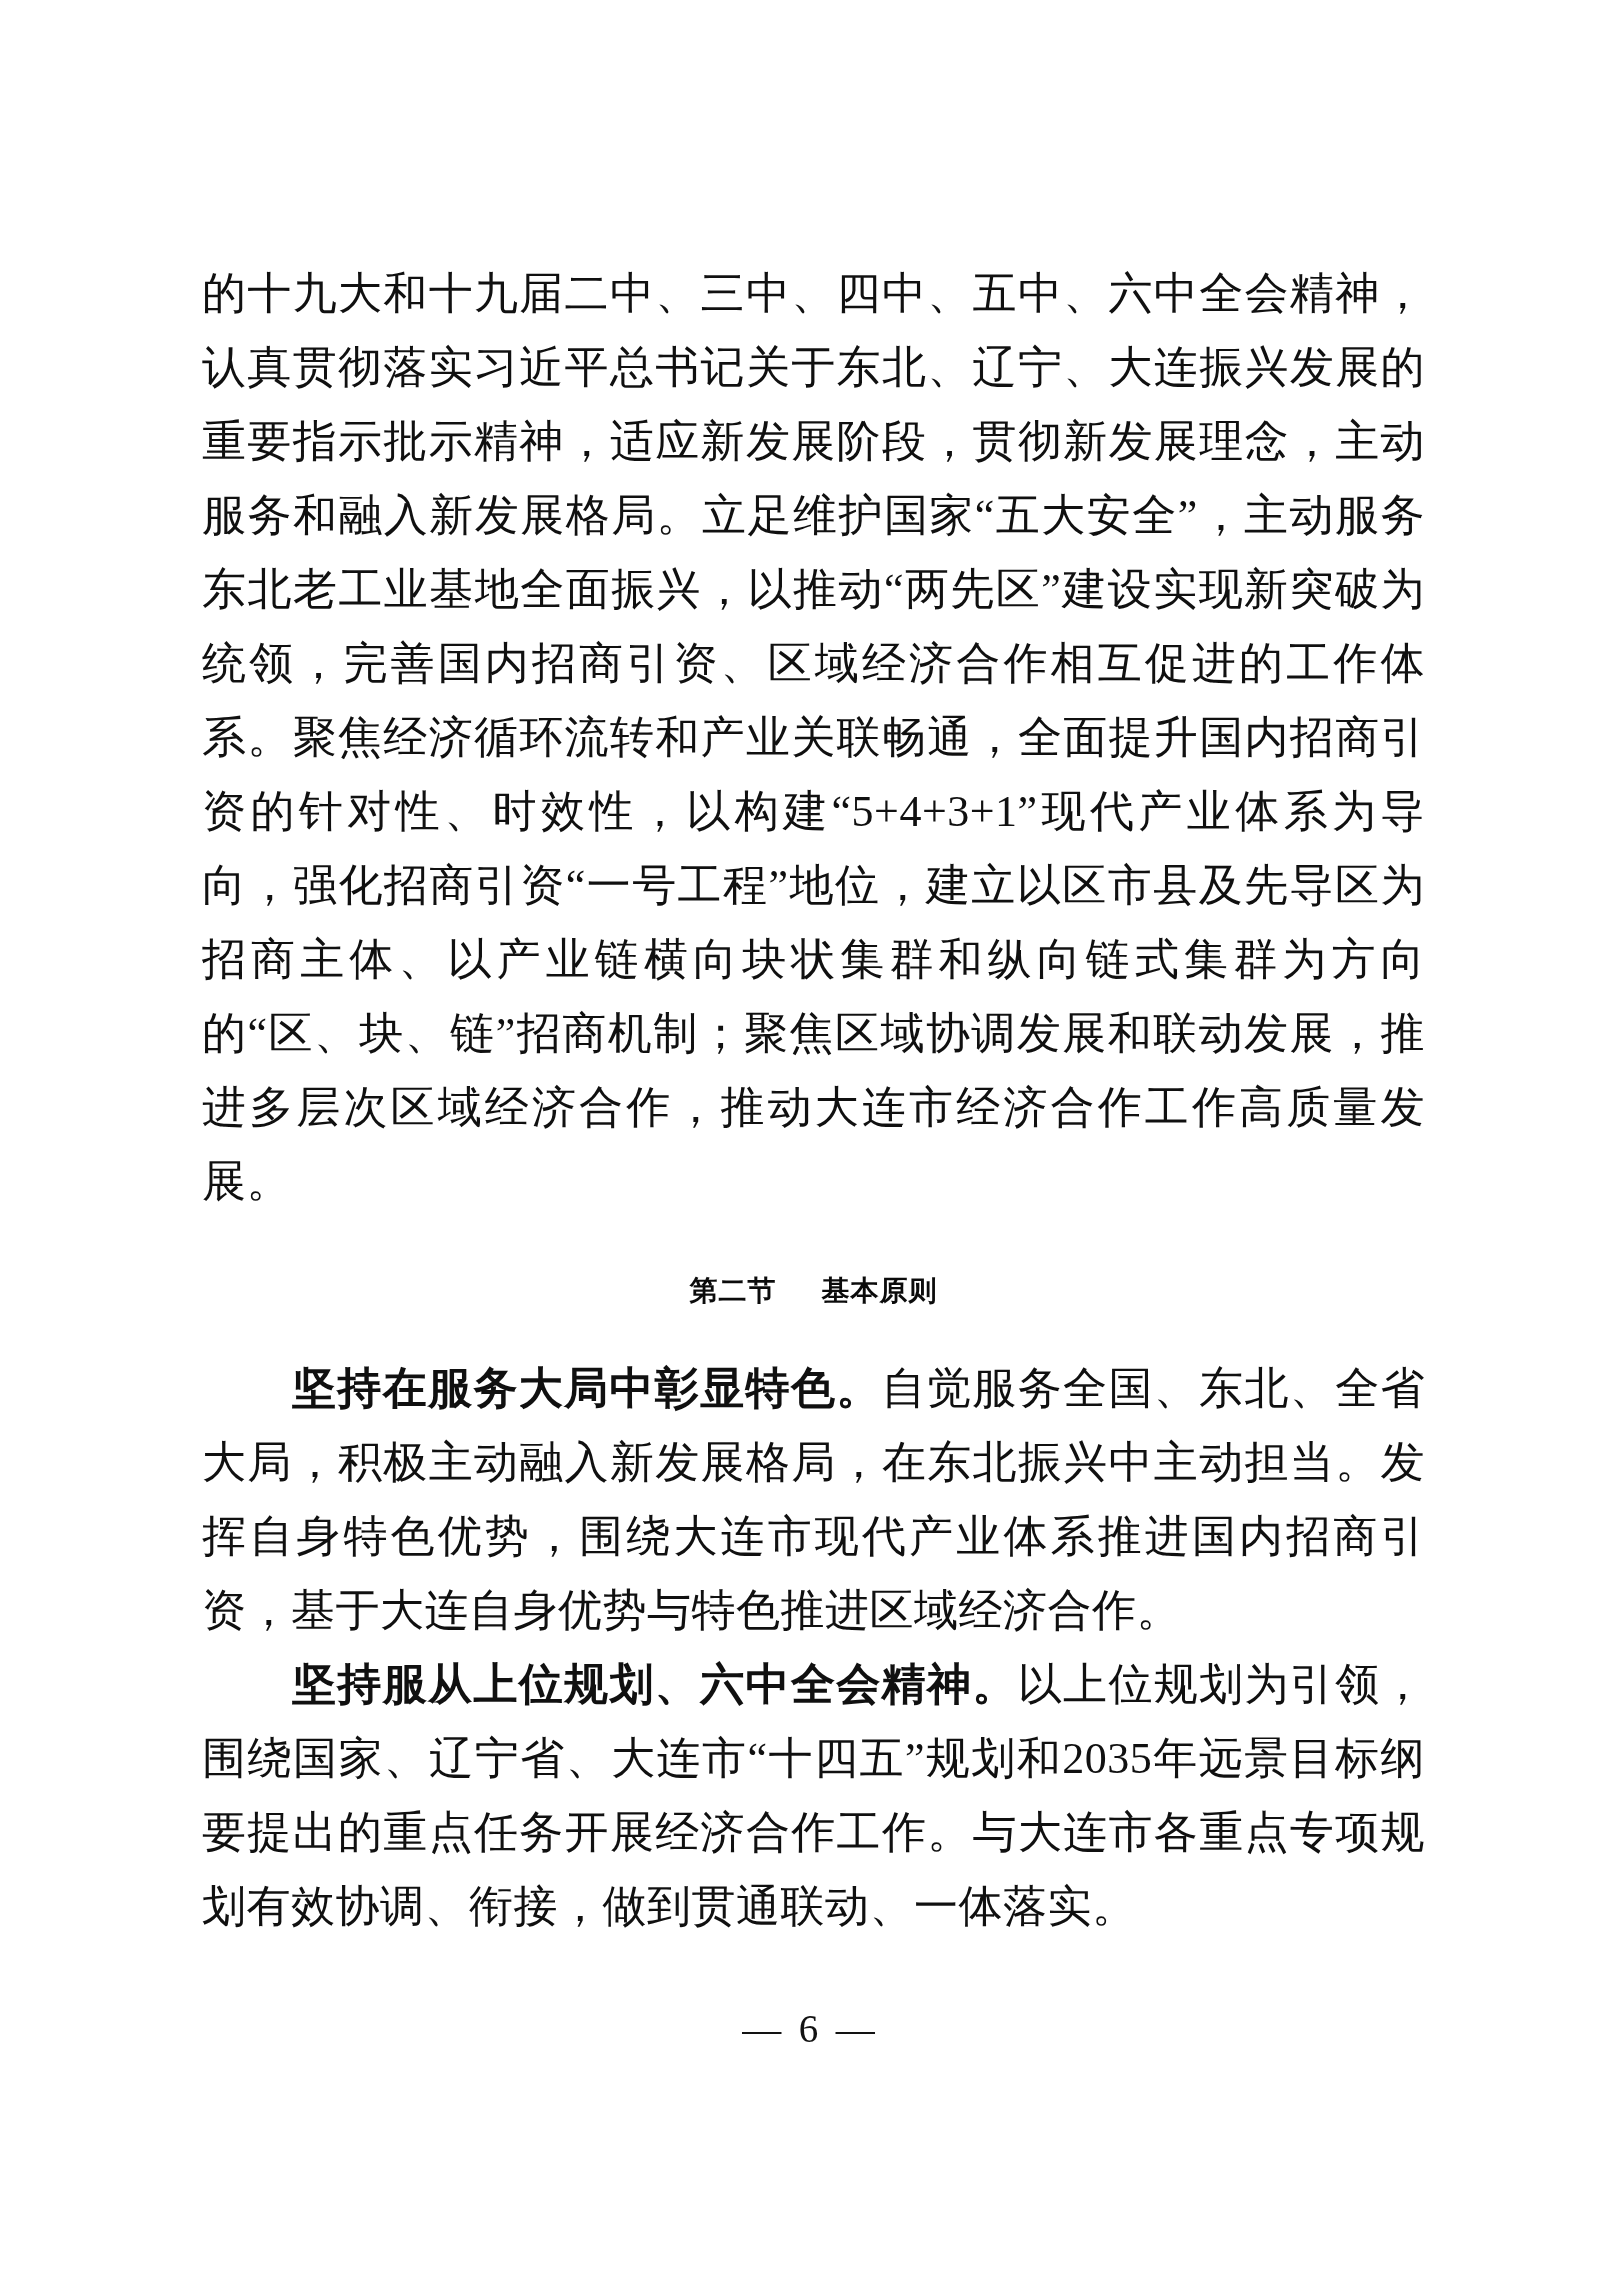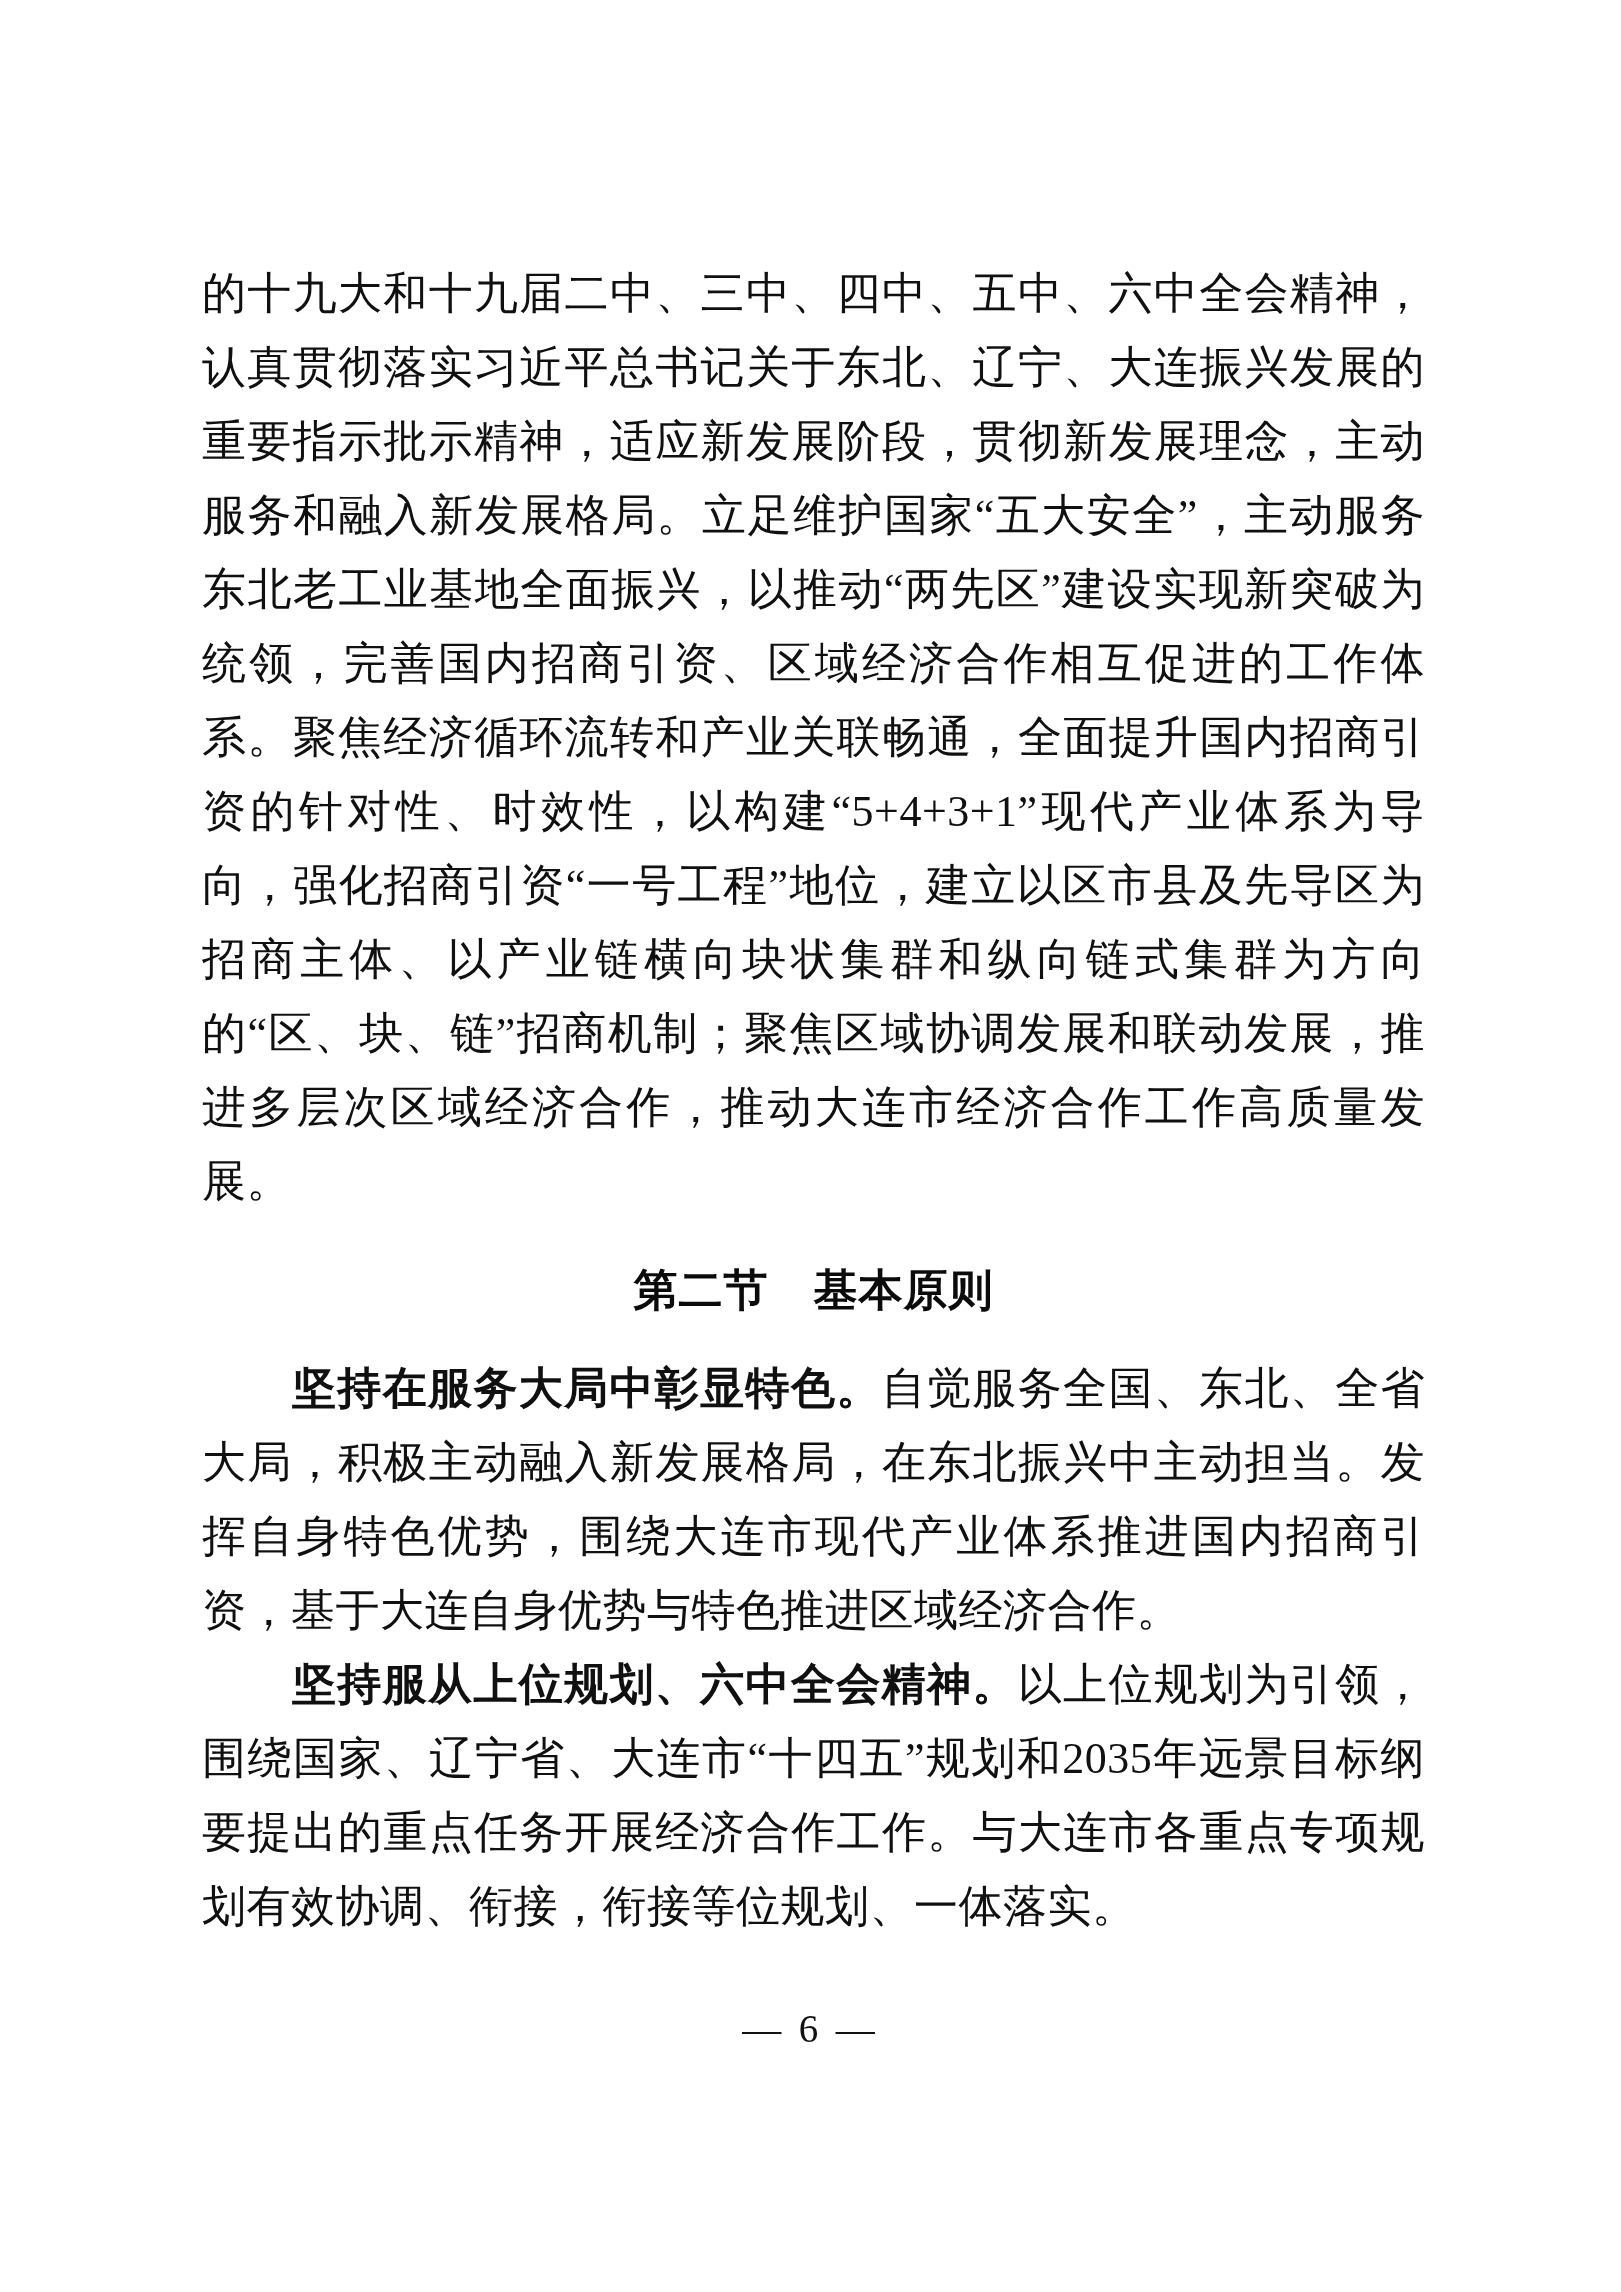--- a/index.html
+++ b/index.html
@@ -44,21 +44,21 @@
   .para.indent {
     text-indent: 90px;
   }
   .para + .para {
     margin-top: 0;
   }
   .lead {
     font-weight: bold;
   }
   .heading {
-    font-size: 44px;
+    font-size: 28px;
     line-height: 74px;
     font-weight: bold;
     text-align: center;
     margin: 35px 0 23.5px 0;
     letter-spacing: 1px;
     color: #0b0b0b;
   }
   .heading .gap {
     display: inline-block;
     width: 45px;
@@ -87,21 +87,21 @@
 
     <div class="heading">
       <span>第二节</span><span class="gap"></span><span>基本原则</span>
     </div>
 
     <p class="para indent">
       <span class="lead">坚持在服务大局中彰显特色。</span><span>自觉服务全国、东北、全省大局，积极主动融入新发展格局，在东北振兴中主动担当。发挥自身特色优势，围绕大连市现代产业体系推进国内招商引资，基于大连自身优势与特色推进区域经济合作。</span>
     </p>
 
     <p class="para indent">
-      <span class="lead">坚持服从上位规划、六中全会精神。</span><span>以上位规划为引领，围绕国家、辽宁省、大连市“十四五”规划和2035年远景目标纲要提出的重点任务开展经济合作工作。与大连市各重点专项规划有效协调、衔接，衔接等位规划、一体落实。</span>
+      <span class="lead">坚持服从上位规划、六中全会精神。</span><span>以上位规划为引领，围绕国家、辽宁省、大连市“十四五”规划和2035年远景目标纲要提出的重点任务开展经济合作工作。与大连市各重点专项规划有效协调、衔接，做到贯通联动、一体落实。</span>
     </p>
 
   </div>
 
   <div class="page-number">— 6 —</div>
 
 </div>
 
 
 </body></html>

